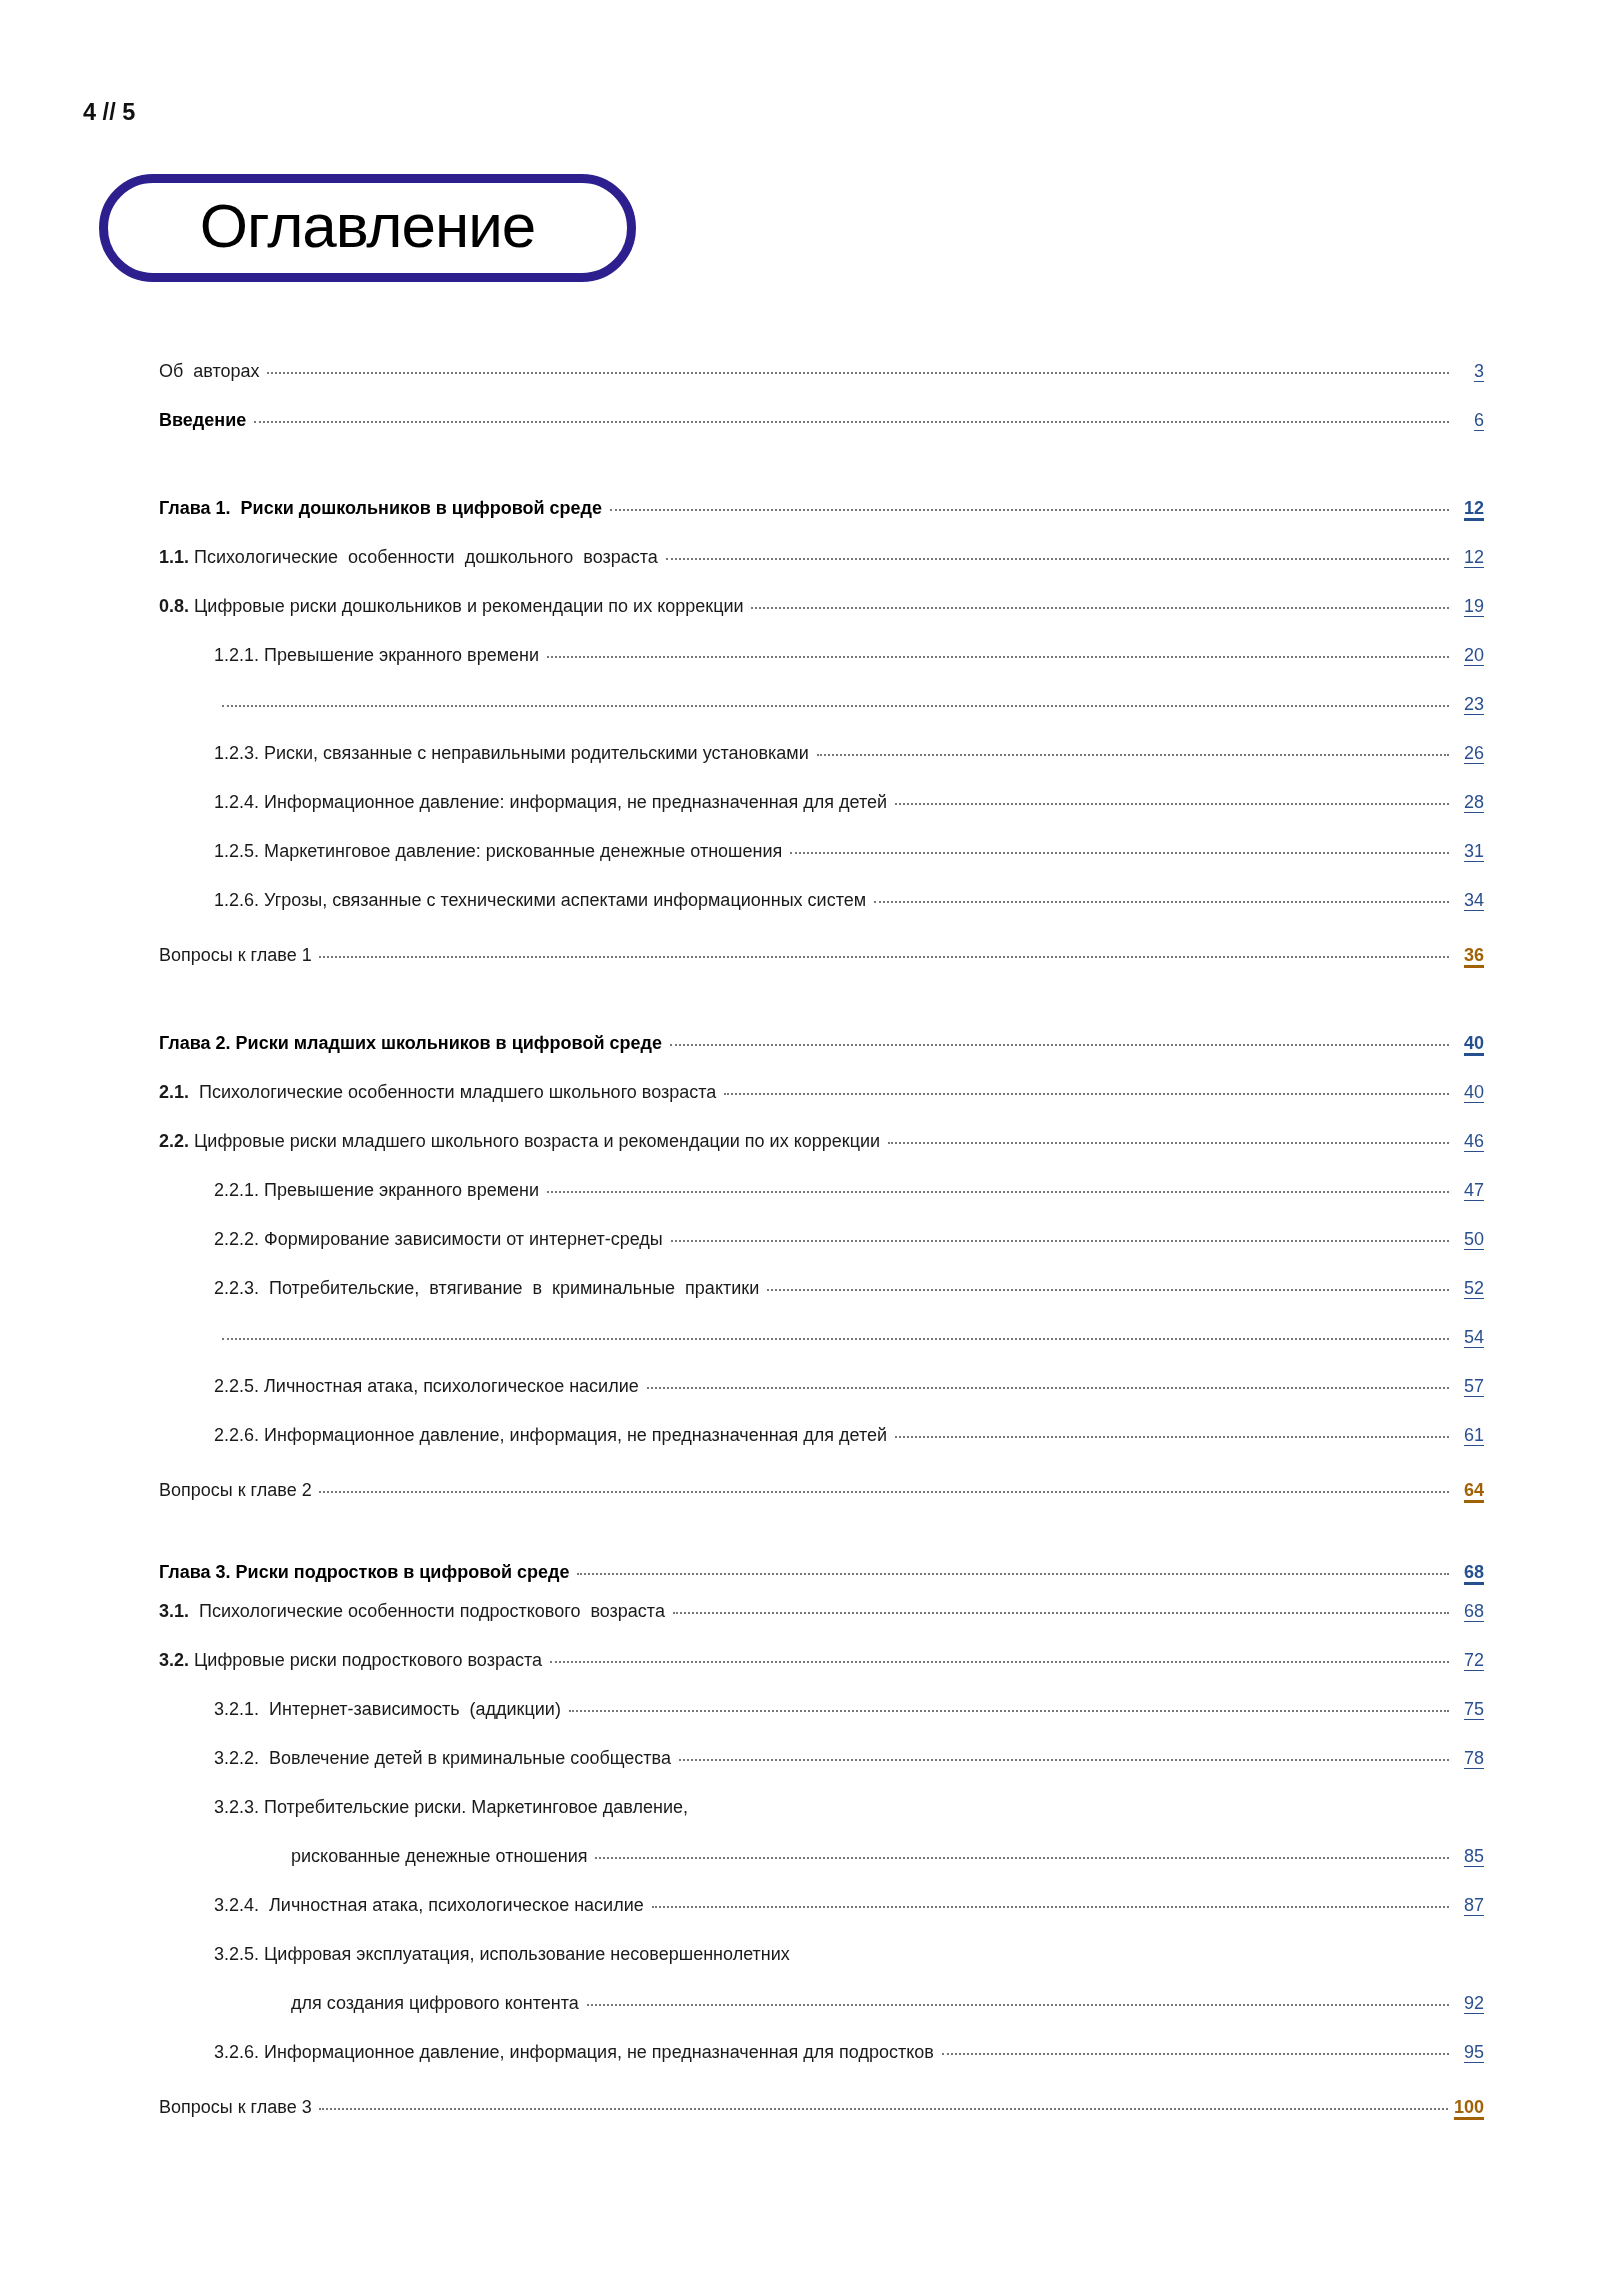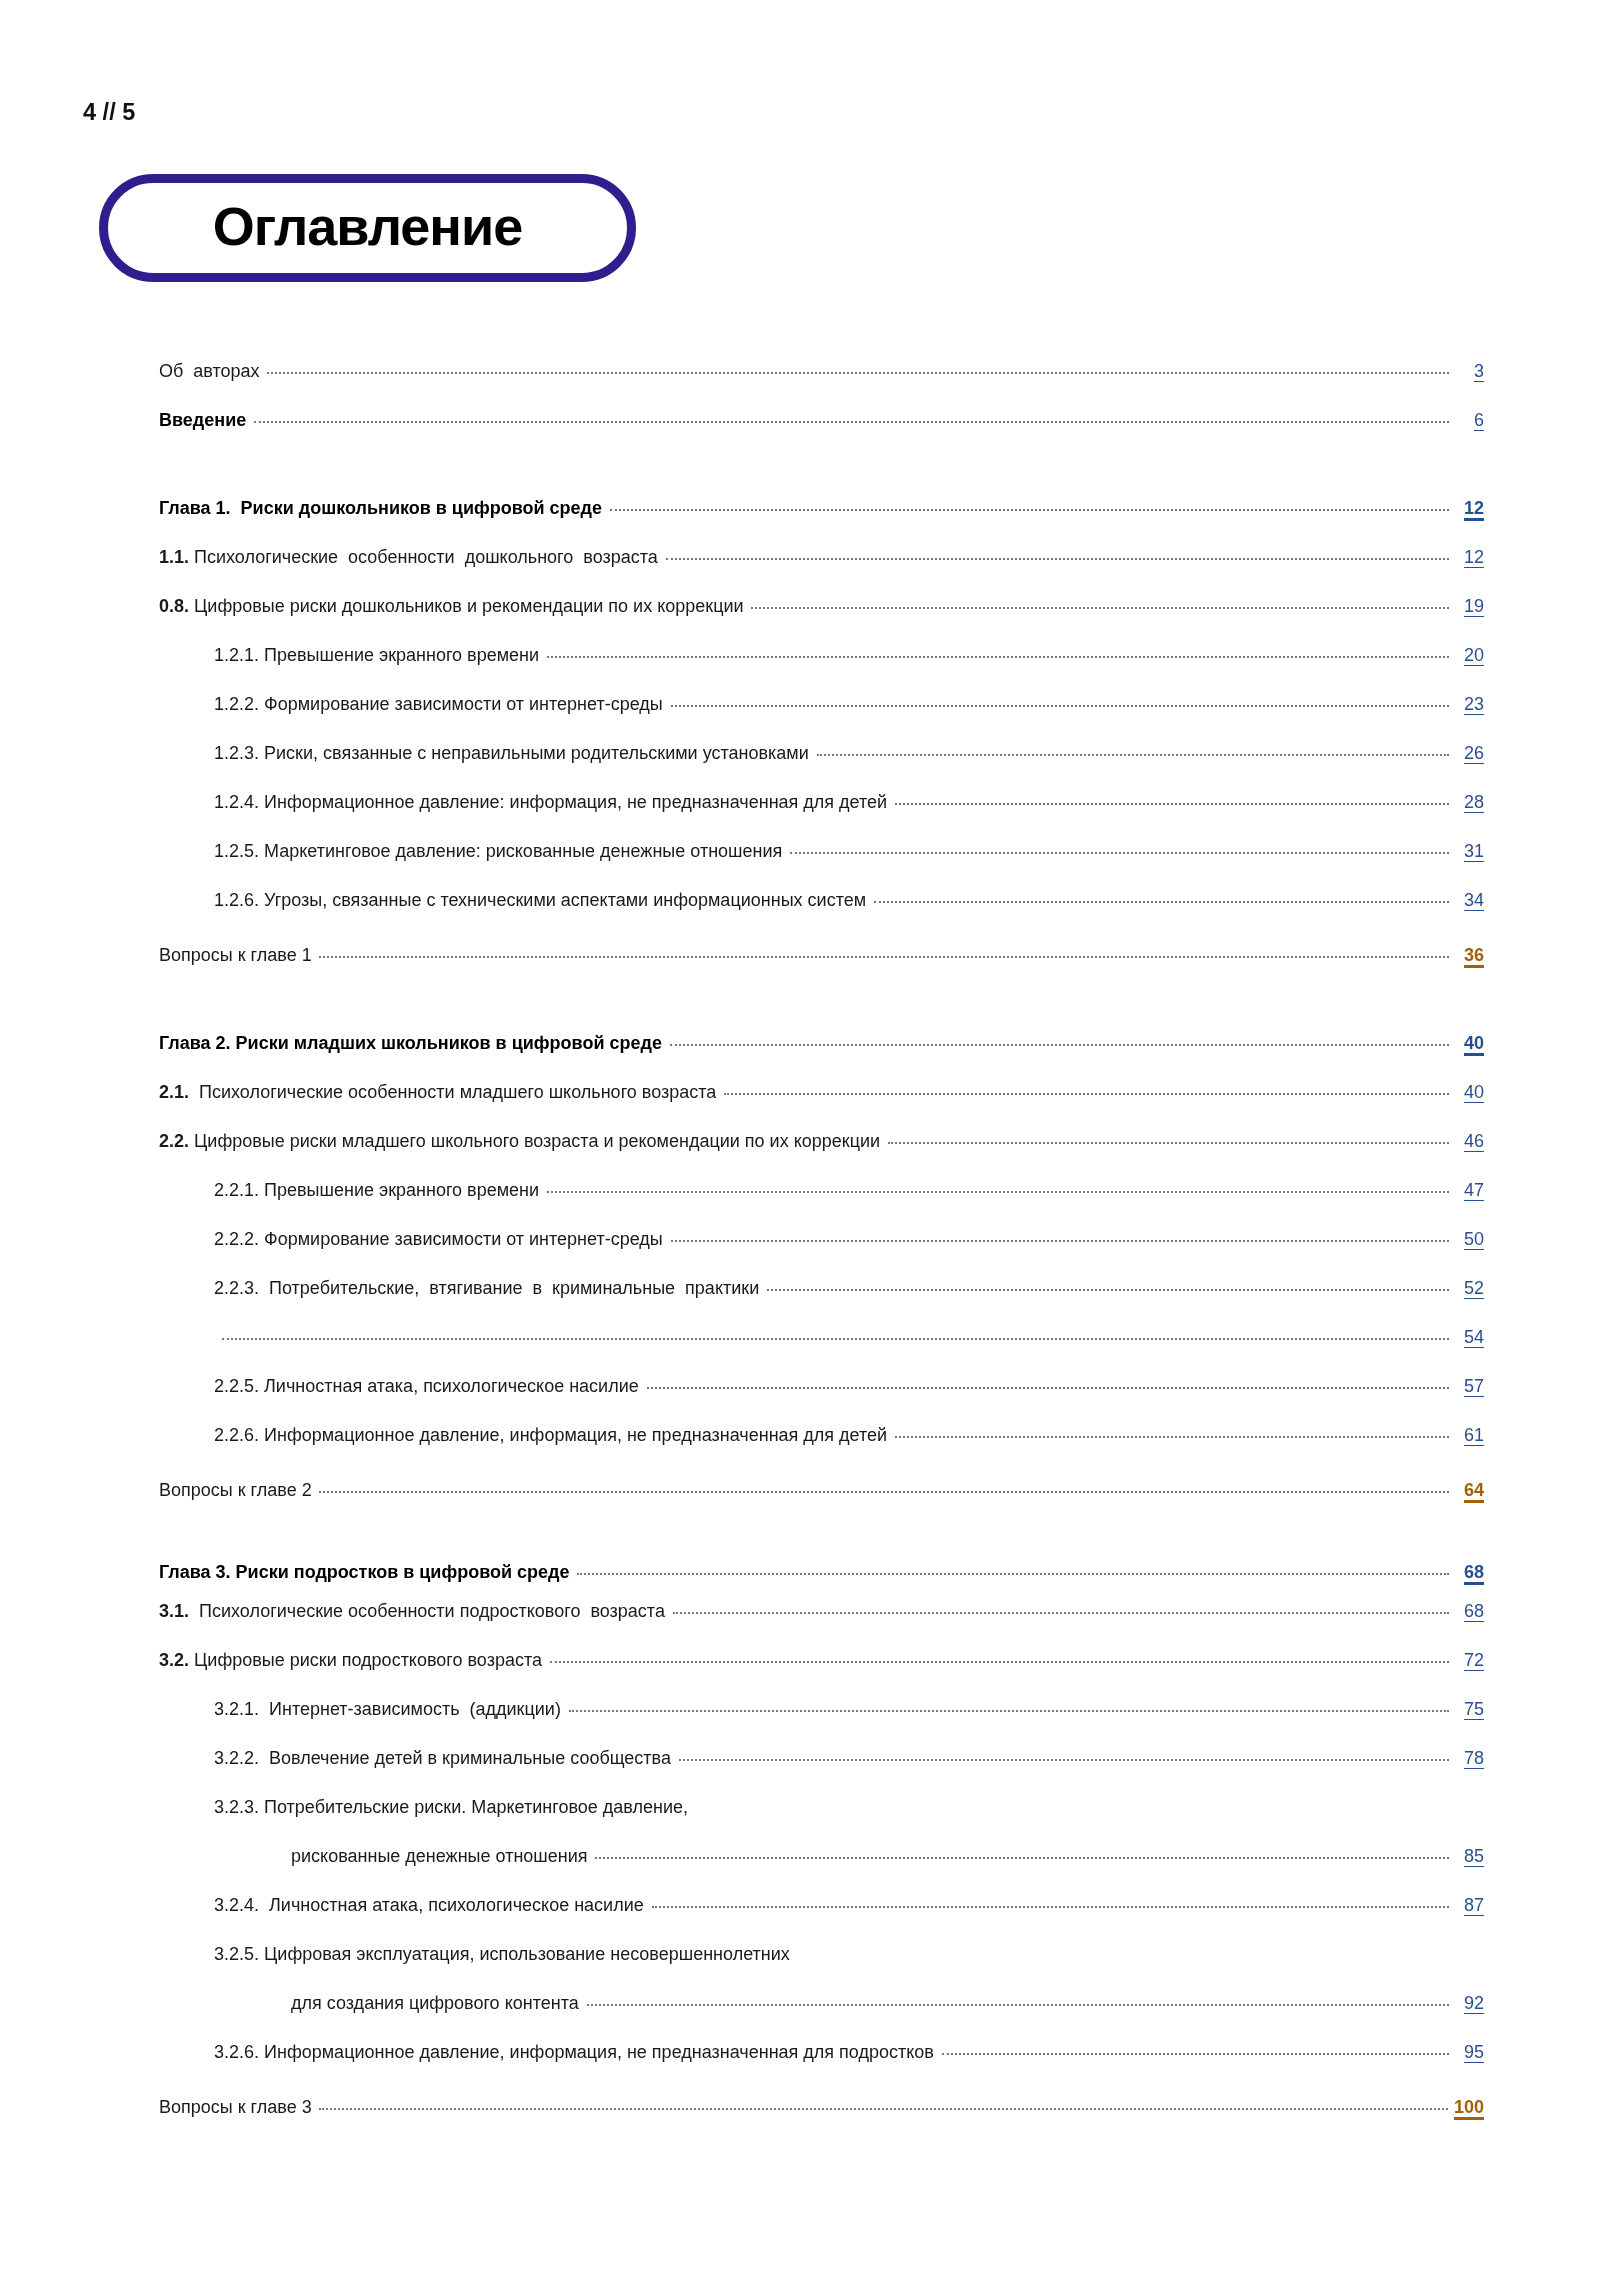--- a/index.html
+++ b/index.html
@@ -2,21 +2,21 @@
 <html><head>
   <meta charset="utf-8">
   <style>
     html, body { margin: 0; padding: 0; background: #ffffff; }
     body { width: 1621px; height: 2293px; position: relative; overflow: hidden;
       font-family: "Liberation Sans", sans-serif; color: #111; }
     .pagenum { position: absolute; left: 83px; top: 99px; font-weight: bold; font-size: 23.5px; color: #111; }
     .title-box { position: absolute; left: 99px; top: 174px; width: 537px; height: 108px;
       border: 9.8px solid #2e1f8f; border-radius: 59px; box-sizing: border-box;
       display: flex; align-items: center; justify-content: center; }
-    .title-box h1 { margin: 0; font-size: 54px; font-weight: bold; letter-spacing: -1px; color: #000; line-height: 1; padding-bottom: 3.9px; }
+    .title-box h1 { margin: 0; font-size: 62px; font-weight: normal; letter-spacing: -1px; color: #000; line-height: 1; padding-bottom: 3.9px; }
     .toc { position: absolute; left: 159px; top: 333px; width: 1325px; }
     .row { display: flex; align-items: flex-end; height: 49px; font-size: 18px; color: #1a1a1a; }
     .row .label { white-space: pre; }
     .row .num { font-weight: bold; }
     .row .dots { flex: 1; border-bottom: 2.9px dotted #777; margin: 0 5.9px 7.8px 7.8px; height: 0; }
     .row .page { color: #2a4f8f; text-decoration: underline; text-underline-offset: 3.9px; min-width: 29px; text-align: right; }
     .row.bold .label { font-weight: bold; color: #000; text-align: right; }
     .row.chapter .page { font-weight: bold; color: #24508f; text-decoration-thickness: 2.9px; }
     .row.questions .page { font-weight: bold; color: #a16207; text-decoration-thickness: 2.9px; }
     .indent1 { padding-left: 55px; }
@@ -61,21 +61,20 @@
     <span class="label"><span class="num">0.8.</span><span> Цифровые риски дошкольников и рекомендации по их коррекции</span></span>
     <span class="dots"></span>
     <a class="page">19</a>
   </div>
   <div class="row indent1">
     <span class="label">1.2.1. Превышение экранного времени</span>
     <span class="dots"></span>
     <a class="page">20</a>
   </div>
   <div class="row indent1">
-    <span class="label">1.2.2. Формирование зависимости от интернет-среды</span>
     <span class="dots"></span>
     <a class="page">23</a>
   </div>
   <div class="row indent1">
     <span class="label">1.2.3. Риски, связанные с неправильными родительскими установками</span>
     <span class="dots"></span>
     <a class="page">26</a>
   </div>
   <div class="row indent1">
     <span class="label">1.2.4. Информационное давление: информация, не предназначенная для детей</span>

